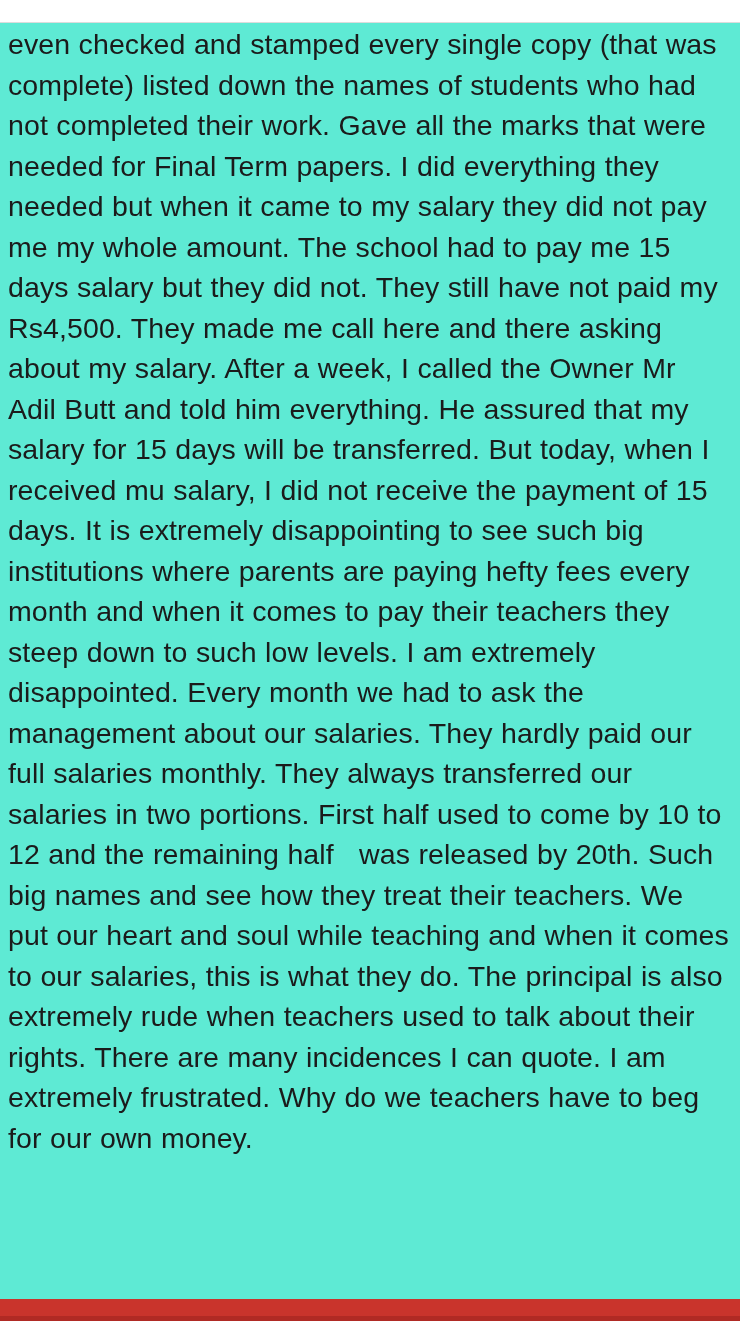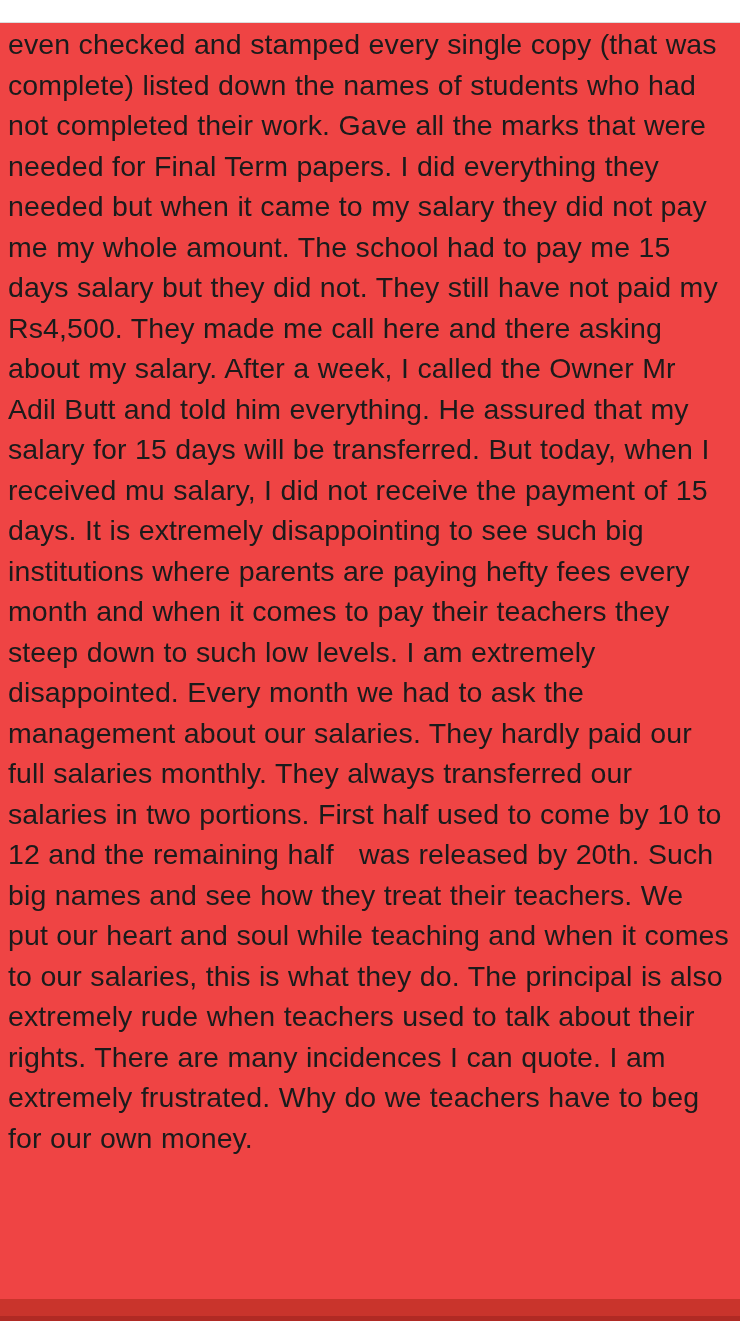--- a/index.html
+++ b/index.html
@@ -11,21 +11,21 @@
     width: 740px;
     height: 1321px;
     overflow: hidden;
     font-family: "Liberation Sans", sans-serif;
     position: relative;
   }
   .page {
     position: relative;
     width: 740px;
     height: 1321px;
-    background: #ef4444;
+    background: #5eead4;
     box-sizing: border-box;
   }
   .top-strip {
     position: absolute;
     top: 0;
     left: 0;
     width: 740px;
     height: 22px;
     background: #ffffff;
     border-bottom: 1px solid #dcdcdc;

